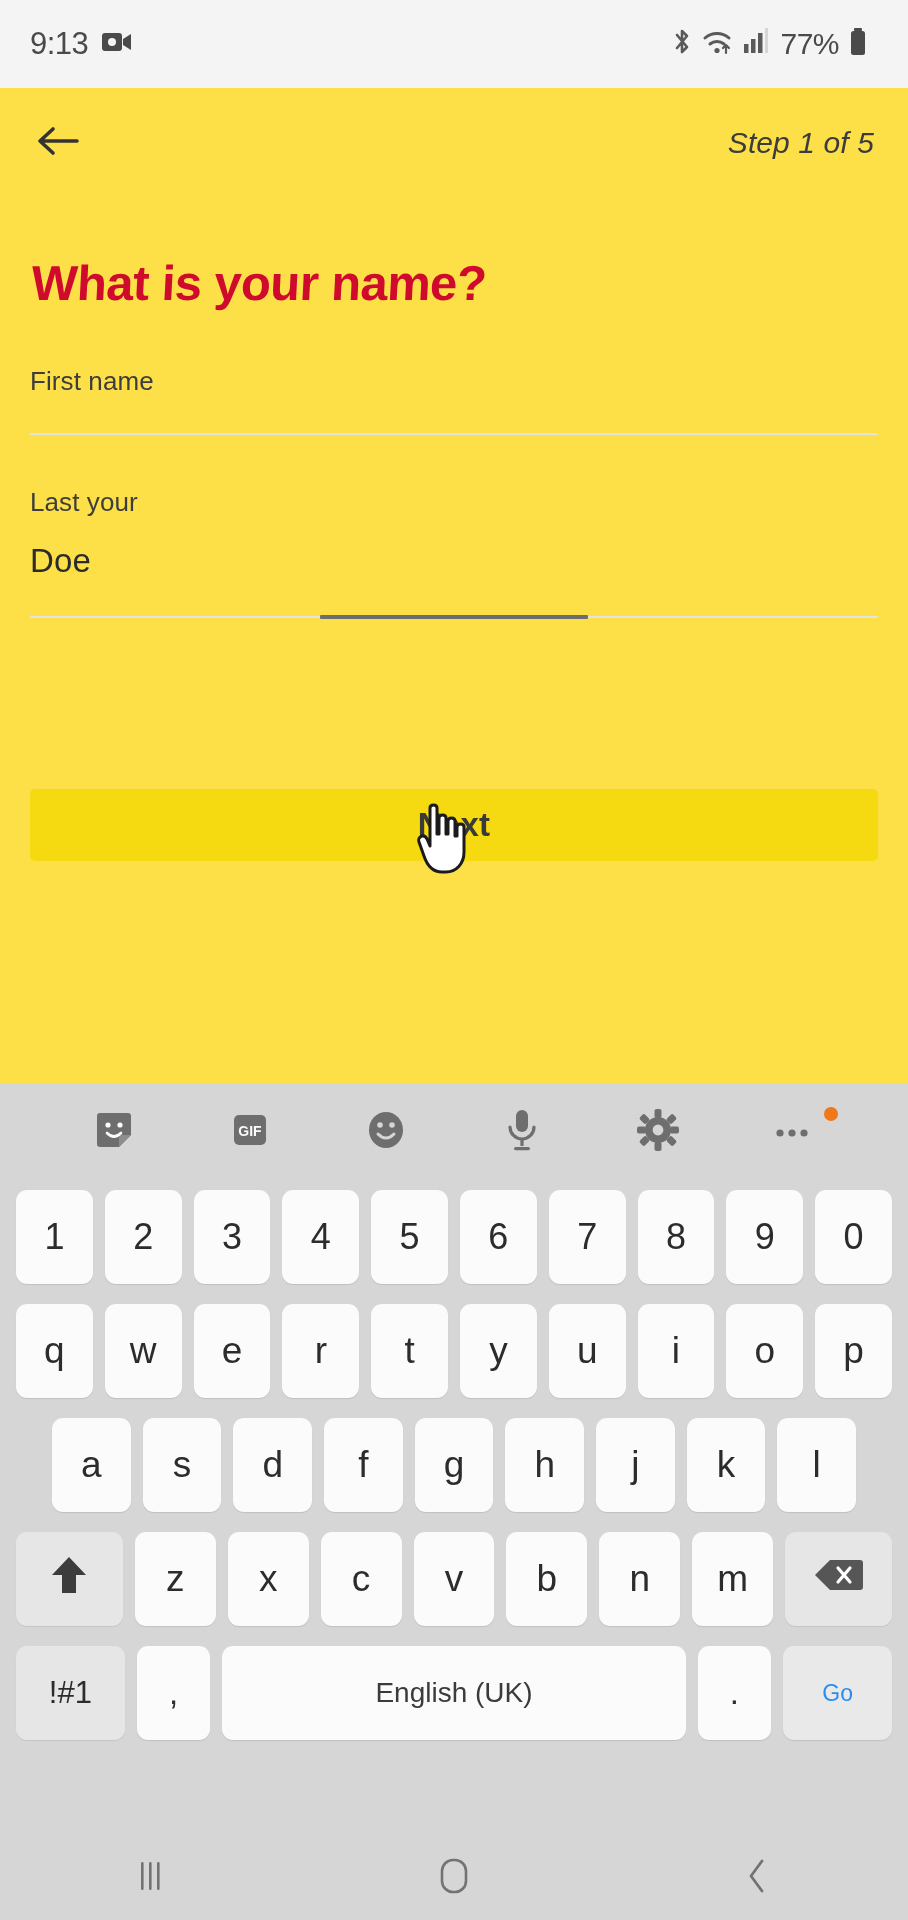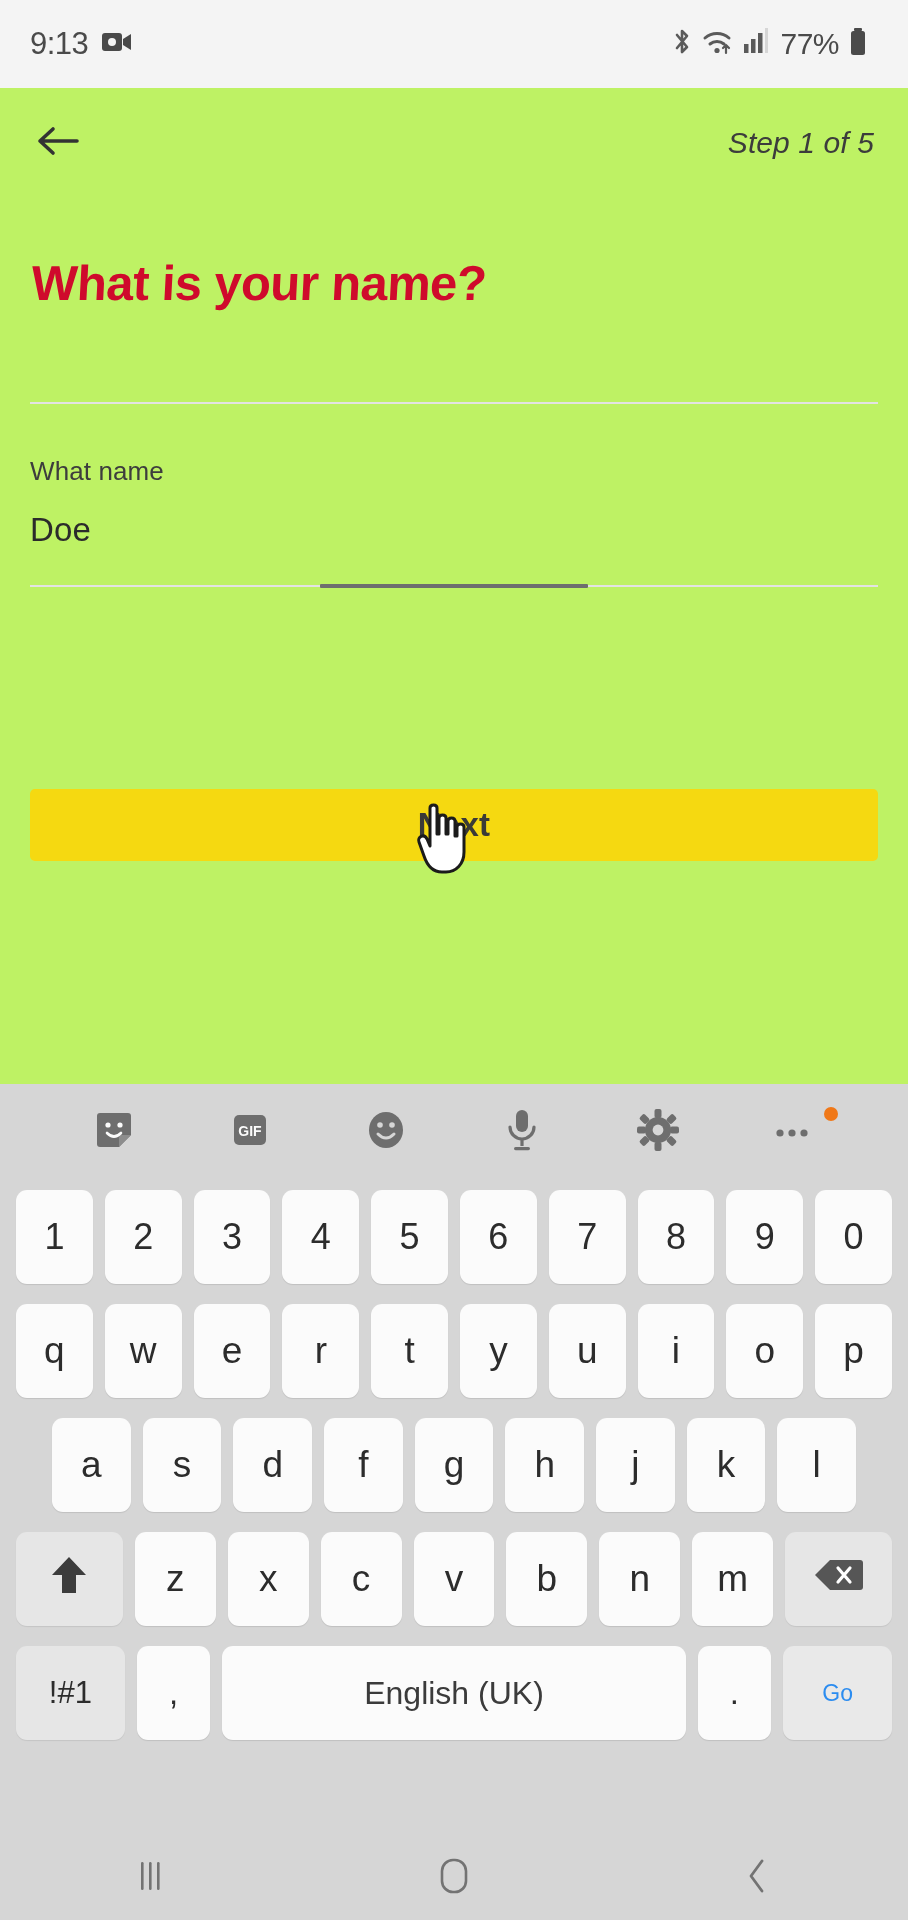--- a/index.html
+++ b/index.html
@@ -5,21 +5,21 @@
   * { margin:0; padding:0; box-sizing:border-box; }
   html, body {
     width:908px; height:1920px;
     background:#ffffff;
     font-family:"Liberation Sans", sans-serif;
     overflow:hidden;
   }
   #screen {
     position:relative;
     width:908px; height:1920px;
-    background:#bef264;
+    background:#fde047;
   }
 
   
   #status-bar {
     position:absolute; top:0; left:0;
     width:908px; height:88px;
     background:#f4f4f4;
     display:flex; align-items:center;
     padding:0 28px 0 30px;
   }
@@ -154,21 +154,21 @@
   .key.fn {
     background:#e6e6e6;
     box-shadow:0 1px 1px rgba(0,0,0,0.08);
   }
   #row-asdf { padding:0 46px; }
   #row-zxcv .key.letter { flex:1; margin:0 6px; }
   #row-zxcv .key.fn { flex:1.32; margin:0 6px; }
   #row-bottom .key { margin:0 6px; }
   #key-sym { flex:1.15; font-size:31px; }
   #key-comma { flex:0.78; font-size:33px; }
-  #key-space { flex:4.9; font-size:32px; color:#3b3b3b;text-align:right; }
+  #key-space { flex:4.9; font-size:28px; color:#3b3b3b;text-align:right; }
   #key-period { flex:0.78; font-size:33px; }
   #key-go { flex:1.15; font-size:23px; color:#2b8cf0; background:#e9e9e9; }
 
   
   #nav-bar {
     position:absolute; left:0; top:1836px;
     width:908px; height:84px;
     background:#d6d6d6;
     display:flex; align-items:center;
   }
@@ -234,25 +234,26 @@
       </span>
     </div>
     <div id="step-indicator">Step 1 of 5</div>
   </div>
 
   <h1 id="page-heading">What is your name?</h1>
 
   <div id="form-area">
 
     <div class="field">
+      <label class="field-label">First name</label>
       <div class="field-underline"></div>
     </div>
 
     <div class="field" style="margin-top:52px;">
-      <label class="field-label">What name</label>
+      <label class="field-label">Last your</label>
       <input class="field-value" type="text" readonly="" value="Doe" style="">
       <div class="field-underline focused"></div>
     </div>
 
   </div>
 
   <button id="next-button">
     <span id="next-button-label">Next</span>
   </button>
 

